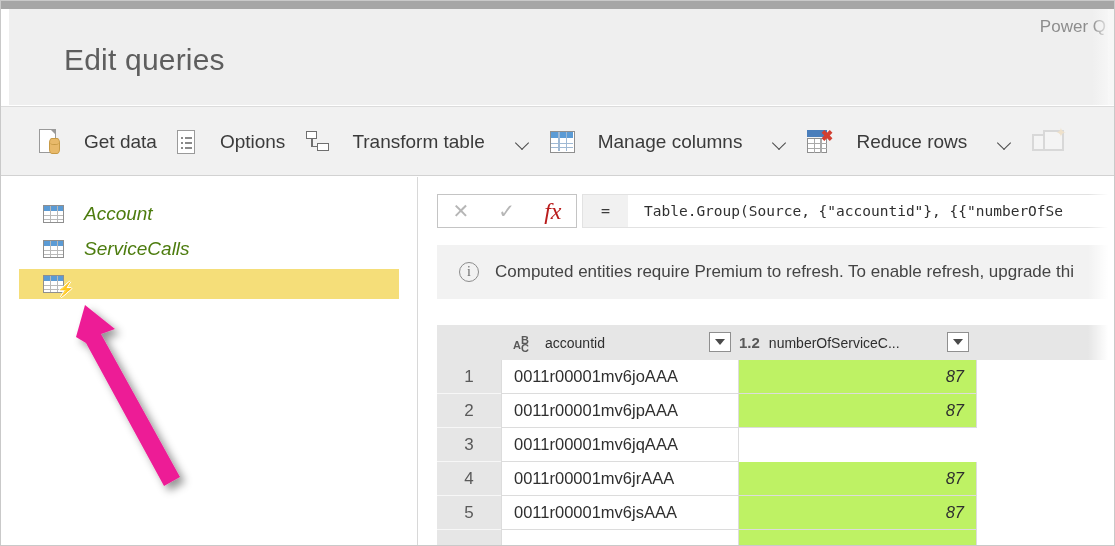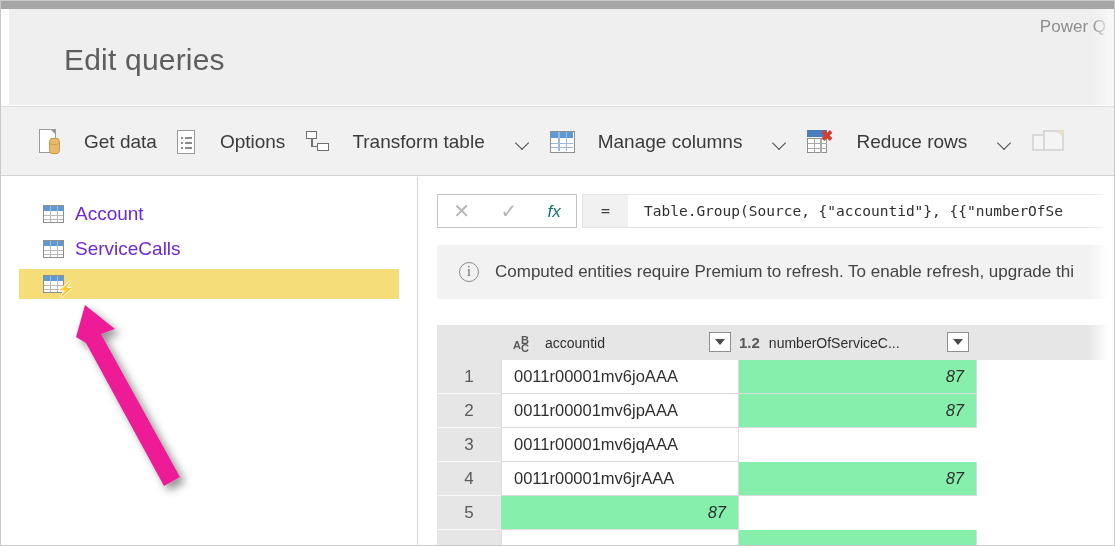--- a/index.html
+++ b/index.html
@@ -258,23 +258,24 @@
     align-items: center;
     margin: 0 18px 5px 18px;
     padding-left: 24px;
     box-sizing: border-box;
     cursor: default;
   }
   .q-item.selected { background: #f5de79; }
   .q-label {
     font-size: 19px;
     font-weight: 400;
-    color: #6d28d9;
-    margin-left: 11px;
-    white-space: nowrap;
+    color: #4d7c0f;
+    margin-left: 20px;
+    white-space: nowrap;
+    font-style: italic;
   }
   .q-icon { width: 21px; height: 18px; position: relative; flex: none; }
   .q-icon .qframe {
     position: absolute; inset: 0;
     border: 1.4px solid #8f8f8f;
     background: #fff;
     box-sizing: border-box;
   }
   .q-icon .qhead {
     position: absolute; left: 1.4px; top: 1.4px; right: 1.4px;
@@ -321,24 +322,24 @@
     justify-content: space-around;
     box-sizing: border-box;
   }
   .fb-x, .fb-check, .fb-fx {
     font-size: 20px;
     color: #b6b6b6;
     line-height: 1;
     cursor: default;
   }
   .fb-fx {
-    color: #0f766e;
-    font-family: Liberation Sans, sans-serif;
+    color: #b91c1c;
+    font-family: Liberation Serif, serif;
     font-style: italic;
-    font-size: 17px;
+    font-size: 24px;
   }
   .fbar-eq {
     width: 46px;
     margin-left: 5px;
     border: 1px solid #e2e2e2;
     border-right: none;
     background: #f1f1f1;
     color: #3a3a3a;
     font-family: "DejaVu Sans Mono", monospace;
     font-size: 15px;
@@ -426,21 +427,21 @@
     display: flex;
     align-items: center;
     padding-left: 12px;
     font-size: 16.5px;
     color: #2f2f2f;
     box-sizing: border-box;
     white-space: nowrap;
   }
   .gc2 {
     width: 238px; flex: none;
-    background: #86efac;
+    background: #bef264;
     border: 1px solid #dcdcdc;
     border-top: none;
     border-left: none;
     display: flex;
     align-items: center;
     justify-content: flex-end;
     padding-right: 12px;
     font-size: 16.5px;
     font-style: italic;
     color: #2f2f2f;
@@ -717,20 +718,21 @@
 
       <div class="grow">
         <div class="gnum">4</div>
         <div class="gc1">0011r00001mv6jrAAA</div>
         <div class="gc2">87</div>
         <div class="gtail"></div>
       </div>
 
       <div class="grow">
         <div class="gnum">5</div>
+        <div class="gc1">0011r00001mv6jsAAA</div>
         <div class="gc2">87</div>
         <div class="gtail"></div>
       </div>
 
       <div class="grow">
         <div class="gnum"></div>
         <div class="gc1"></div>
         <div class="gc2"></div>
         <div class="gtail"></div>
       </div>

